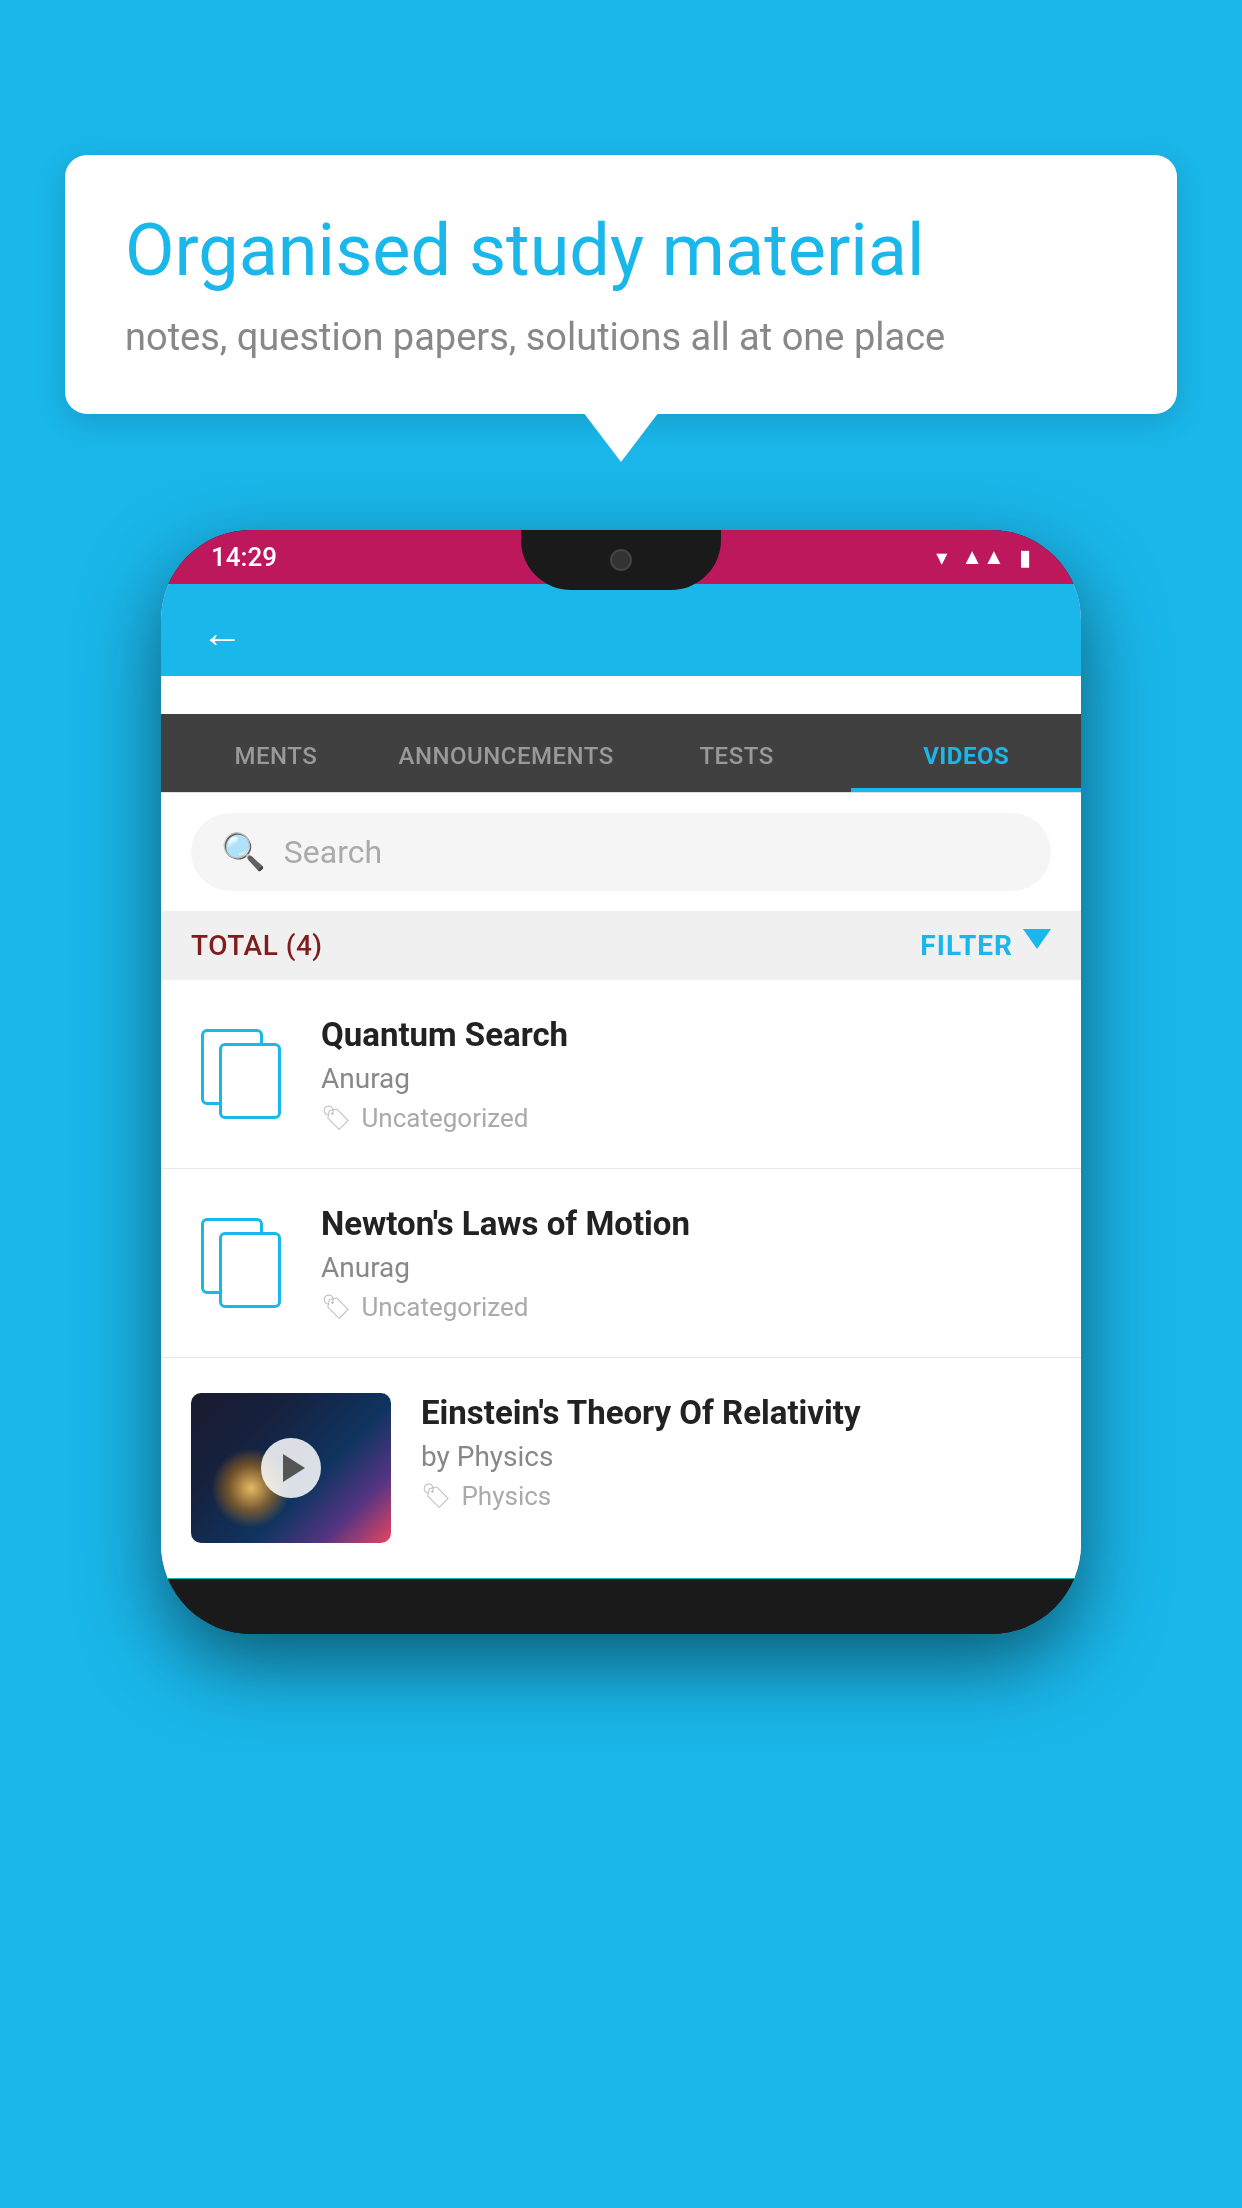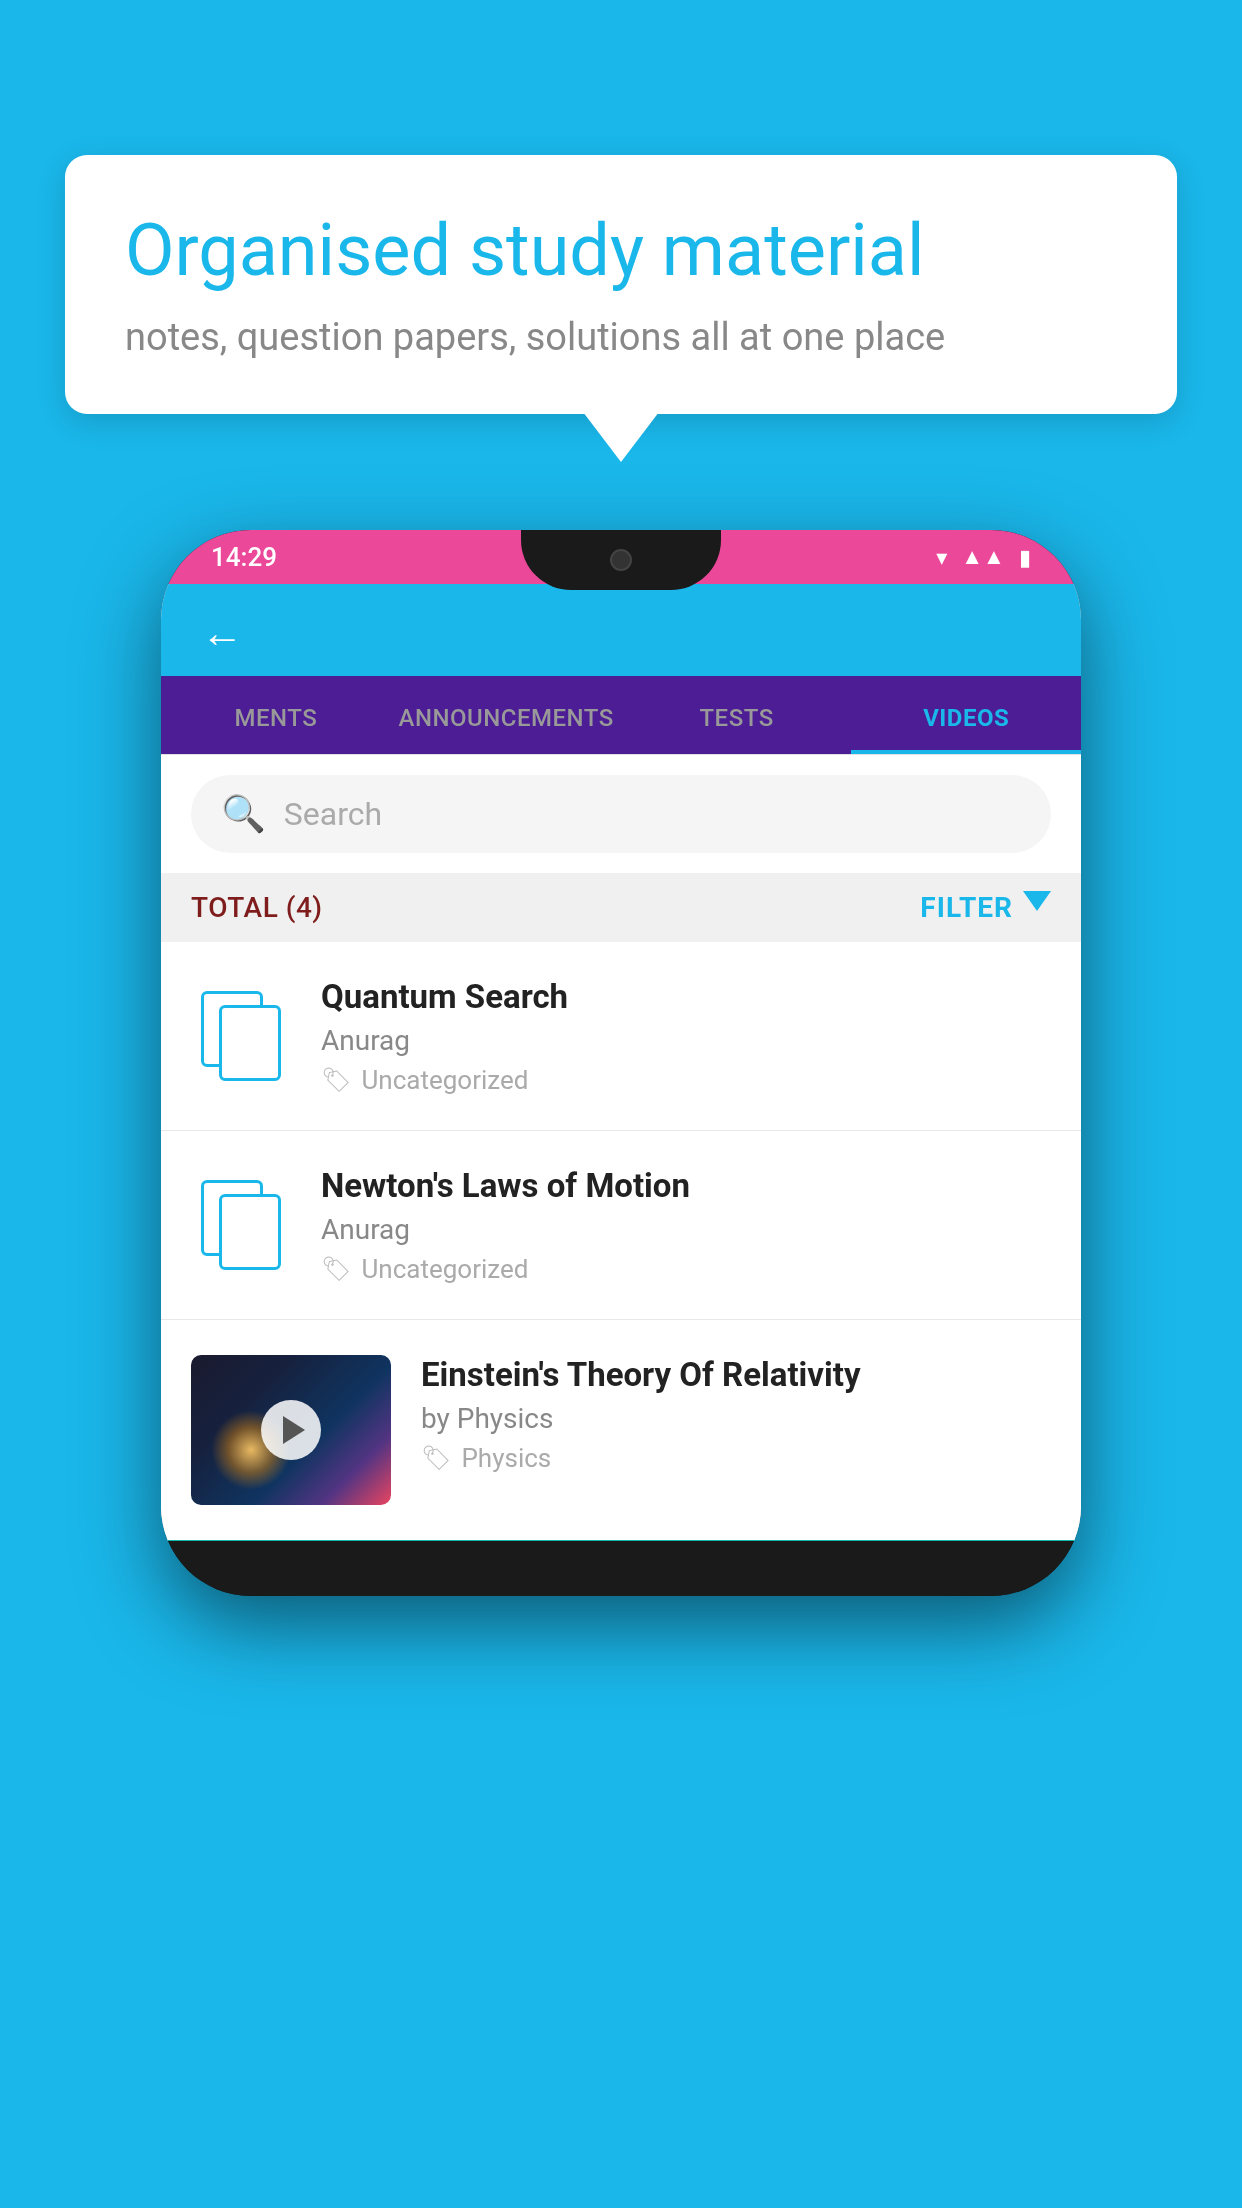--- a/index.html
+++ b/index.html
@@ -67,21 +67,21 @@
       background: #1a1a1a;
       border-radius: 90px;
       padding: 0;
       box-shadow: 0 30px 80px rgba(0,0,0,0.5);
       overflow: hidden;
       position: relative;
     }
 
     
     .phone-top-bar {
-      background: #ec4899;
+      background: #be185d;
       height: 54px;
       display: flex;
       align-items: center;
       justify-content: space-between;
       padding: 0 50px;
       position: relative;
     }
 
     .status-time {
       color: white;
@@ -159,24 +159,25 @@
     }
 
     .header-subtitle {
       color: rgba(255,255,255,0.9);
       font-size: 28px;
       margin-top: 4px;
     }
 
     
     .tabs {
-      background: #4c1d95;
+      background: #404040;
       display: flex;
       border-bottom: 1px solid #e0e0e0;
       overflow: hidden;
+      margin-top: 38px;
     }
 
     .tab {
       flex: 1;
       text-align: center;
       padding: 28px 8px 22px;
       font-size: 24px;
       font-weight: 500;
       color: #999;
       letter-spacing: 0.5px;

